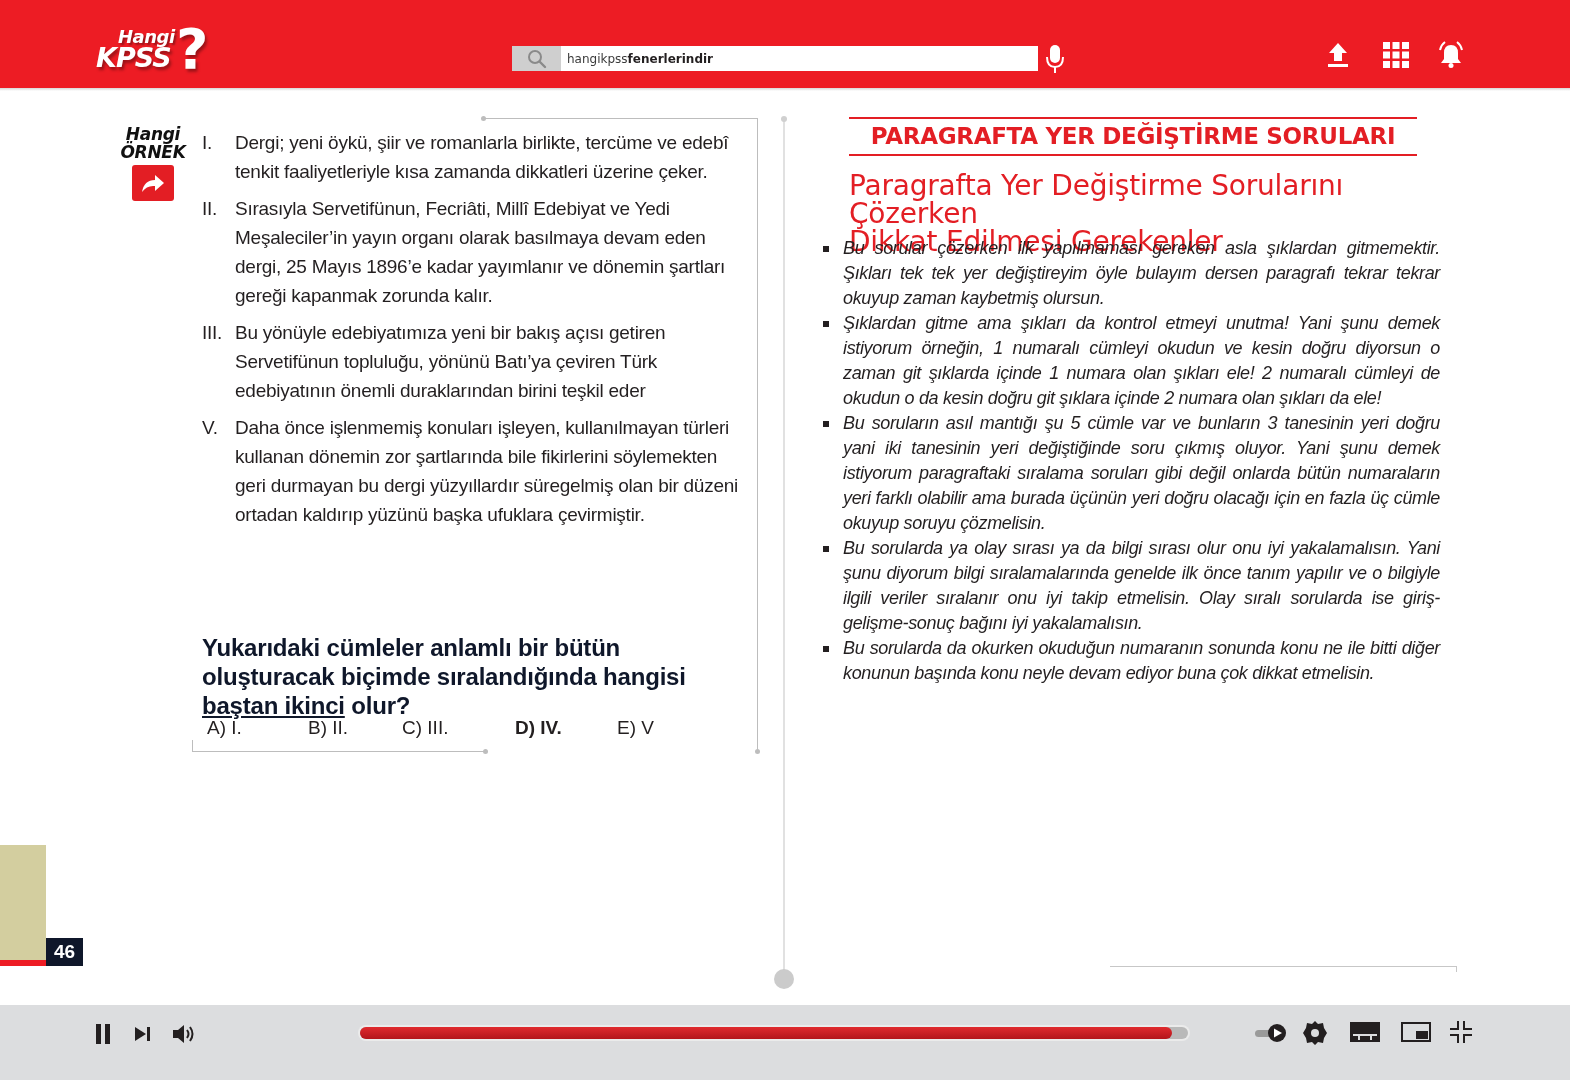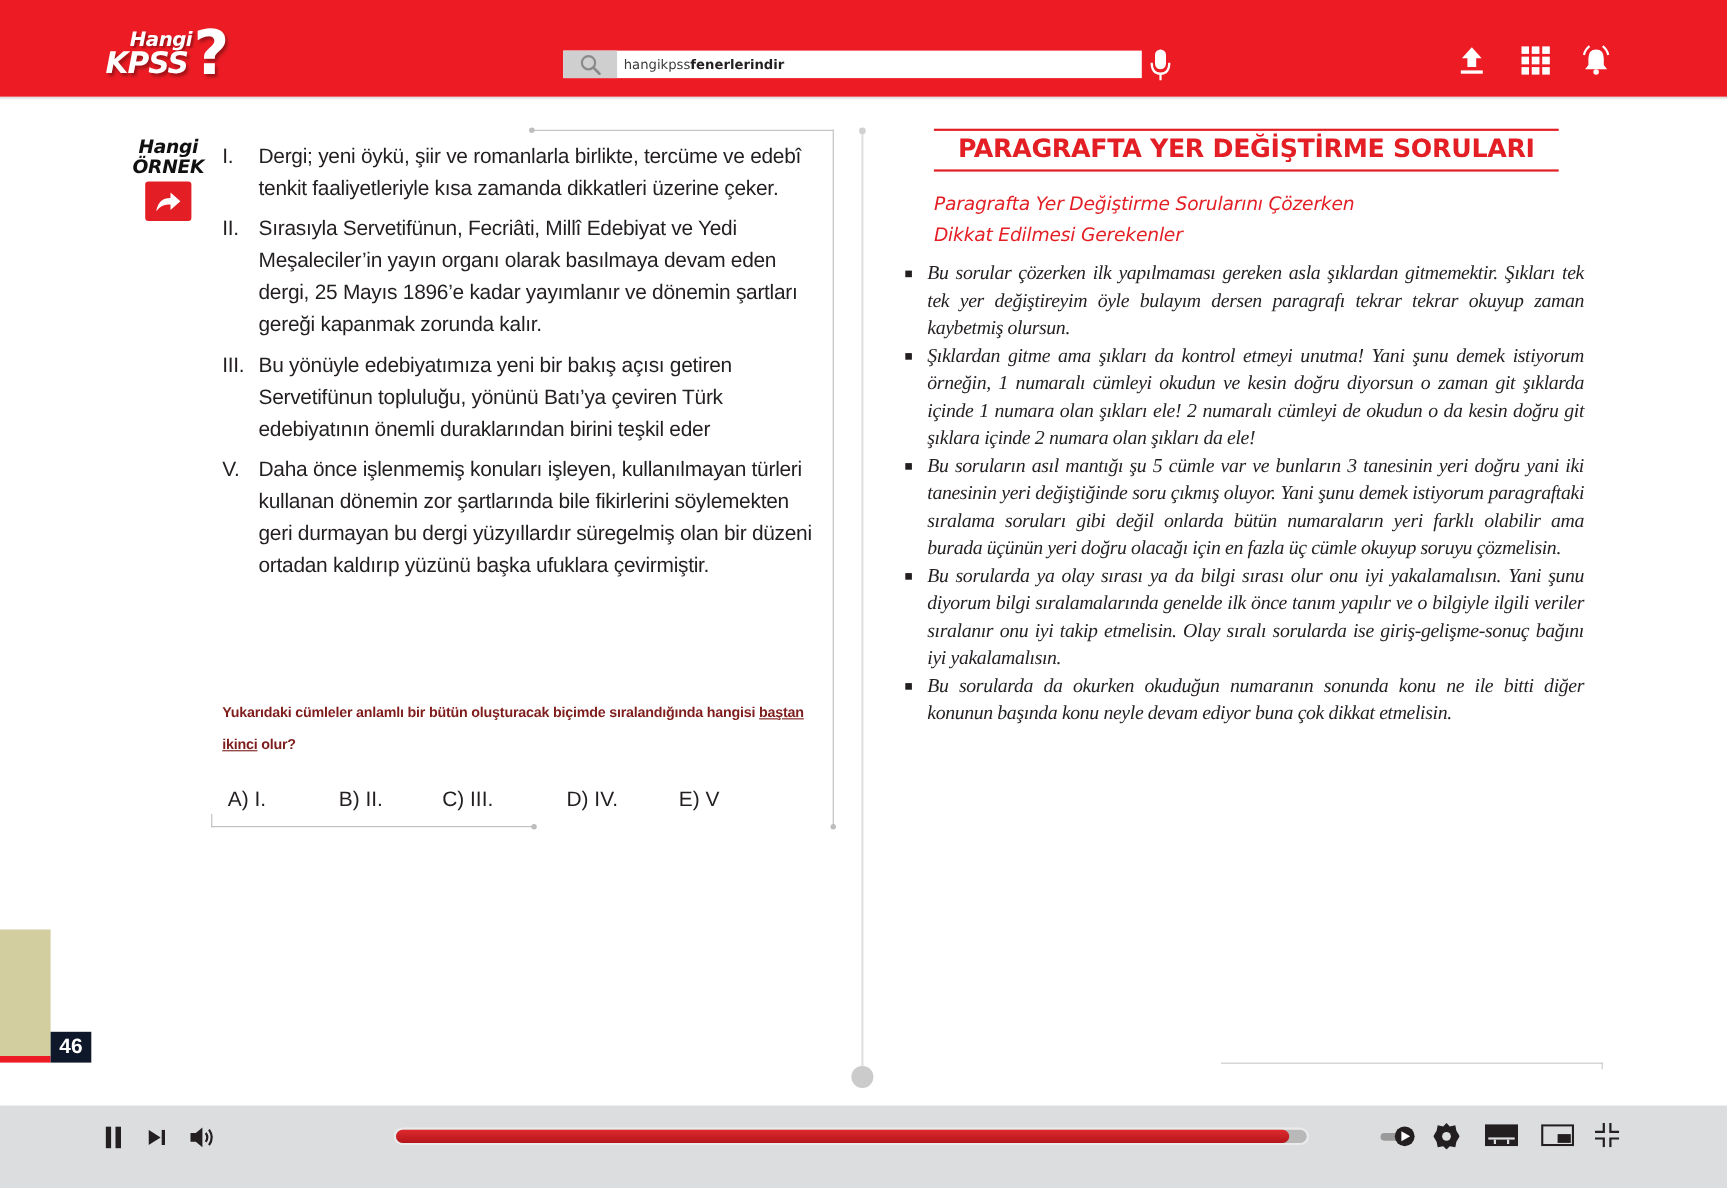--- a/index.html
+++ b/index.html
@@ -31,40 +31,40 @@
   .q-frame-top { position: absolute; left: 484px; top: 118px; width: 274px; height: 1px; background: #bdbdbd; }
   .q-frame-right { position: absolute; left: 757px; top: 118px; width: 1px; height: 633px; background: #bdbdbd; }
   .q-frame-bottom { position: absolute; left: 192px; top: 751px; width: 294px; height: 1px; background: #bdbdbd; }
   .q-frame-left { position: absolute; left: 192px; top: 740px; width: 1px; height: 12px; background: #bdbdbd; }
   .dot { position: absolute; width: 5px; height: 5px; border-radius: 50%; background: #bdbdbd; }
 
   .items { position: absolute; left: 202px; top: 128px; width: 548px; }
   .item { display: flex; font-size: 19px; line-height: 29px; color: #231f20; margin-bottom: 8px; letter-spacing: -0.25px; }
   .item .num { width: 33px; flex: none; }
   .item .txt { flex: 1; }
-  .question { position: absolute; left: 202px; top: 633px; width: 550px; font-weight: bold; font-size: 13px; line-height: 29px; color: #7f1d1d; letter-spacing: -0.2px; }
+  .question { position: absolute; left: 202px; top: 633px; width: 550px; font-weight: bold; font-size: 24px; line-height: 29px; color: #0f172a; letter-spacing: -0.2px; }
   .question .ul { text-decoration: underline; }
   .options { position: absolute; left: 207px; top: 714px; font-size: 19px; line-height: 28px; color: #231f20; }
   .options span { position: absolute; white-space: nowrap; }
 
   .page-tab { position: absolute; left: 0; top: 845px; width: 46px; height: 115px; background: #d3ce9f; }
   .page-red { position: absolute; left: 0; top: 960px; width: 46px; height: 6px; background: #ed1c24; }
   .page-num { position: absolute; left: 46px; top: 938px; width: 37px; height: 28px; background: #0f172a; color: #fff; font-weight: bold; font-size: 19px; display: flex; align-items: center; justify-content: center; }
 
   
   .divider { position: absolute; left: 783px; top: 118px; width: 2px; height: 855px; background: #e1e1e1; }
   .divider-dot-top { position: absolute; left: 781px; top: 116px; width: 6px; height: 6px; border-radius: 50%; background: #d0d0d0; }
   .divider-knob { position: absolute; left: 774px; top: 969px; width: 20px; height: 20px; border-radius: 50%; background: #cbcbcb; }
 
   
   .rule { position: absolute; left: 849px; width: 568px; height: 2px; background: #e31e24; }
   .title { position: absolute; left: 849px; top: 123px; width: 568px; text-align: center; font-family: "DejaVu Sans", sans-serif; font-weight: bold; font-size: 23px; color: #e31e24; letter-spacing: -0.3px; }
-  .subtitle { position: absolute; left: 849px; top: 172px; width: 560px; font-family: "DejaVu Sans", sans-serif; font-style: italic; font-size: 17px; line-height: 28px; color: #e31e24; letter-spacing: -0.2px; }
+  .subtitle { position: absolute; left: 849px; top: 172px; width: 560px; font-family: "DejaVu Sans", sans-serif; font-size: 28px; line-height: 28px; color: #e31e24; letter-spacing: -0.2px; }
   .tips { position: absolute; left: 820px; top: 236px; width: 620px; list-style: none; }
-  .tips li { position: relative; padding-left: 23px; font-family: Liberation Serif, serif; font-style: italic; font-size: 18px; line-height: 25px; color: #231f20; text-align: justify; letter-spacing: -0.35px; }
+  .tips li { position: relative; padding-left: 23px; font-family: Liberation Sans, sans-serif; font-style: italic; font-size: 18px; line-height: 25px; color: #231f20; text-align: justify; letter-spacing: -0.35px; }
   .tips li::before { content: ""; position: absolute; left: 3px; top: 10px; width: 6px; height: 6px; background: #231f20; }
   .r-frame-bottom { position: absolute; left: 1110px; top: 966px; width: 347px; height: 1px; background: #c7c7c7; }
   .r-frame-tick { position: absolute; left: 1456px; top: 966px; width: 1px; height: 6px; background: #c7c7c7; }
 
   
   .player { position: absolute; left: 0; top: 1005px; width: 1570px; height: 75px; background: #dcdddf; }
   .pbtn { position: absolute; display: flex; align-items: center; justify-content: center; }
   .progress { position: absolute; left: 358px; top: 1025px; width: 832px; height: 16px; border-radius: 8px; background: #ebebeb; }
   .progress-track { position: absolute; left: 2px; top: 2px; right: 2px; bottom: 2px; border-radius: 6px; background: #b9b9b9; }
   .progress-fill { position: absolute; left: 2px; top: 2px; width: 812px; height: 12px; border-radius: 6px; background: linear-gradient(#e02a2e, #b3151b); }
@@ -166,21 +166,21 @@
     <span class="txt">Daha önce işlenmemiş konuları işleyen, kullanılmayan türleri kullanan dönemin zor şartlarında bile fikirlerini söylemekten geri durmayan bu dergi yüzyıllardır süregelmiş olan bir düzeni ortadan kaldırıp yüzünü başka ufuklara çevirmiştir.</span>
   </div>
 </div>
 
 <div class="question"><span>Yukarıdaki cümleler anlamlı bir bütün oluşturacak biçimde sıralandığında hangisi </span><span class="ul">baştan ikinci</span><span> olur?</span></div>
 
 <div class="options">
   <span style="left:0; top:0;">A) I.</span>
   <span style="left:101px; top:0;">B) II.</span>
   <span style="left:195px; top:0;">C) III.</span>
-  <span style="left:308px; top:0;">D) IV.</span>
+  <span style="left:308px; top:0;font-weight:bold;">D) IV.</span>
   <span style="left:410px; top:0;">E) V</span>
 </div>
 
 <div class="page-tab"></div>
 <div class="page-red"></div>
 <div class="page-num">46</div>
 
 <div class="divider"></div>
 <div class="divider-dot-top"></div>
 <div class="divider-knob"></div>

